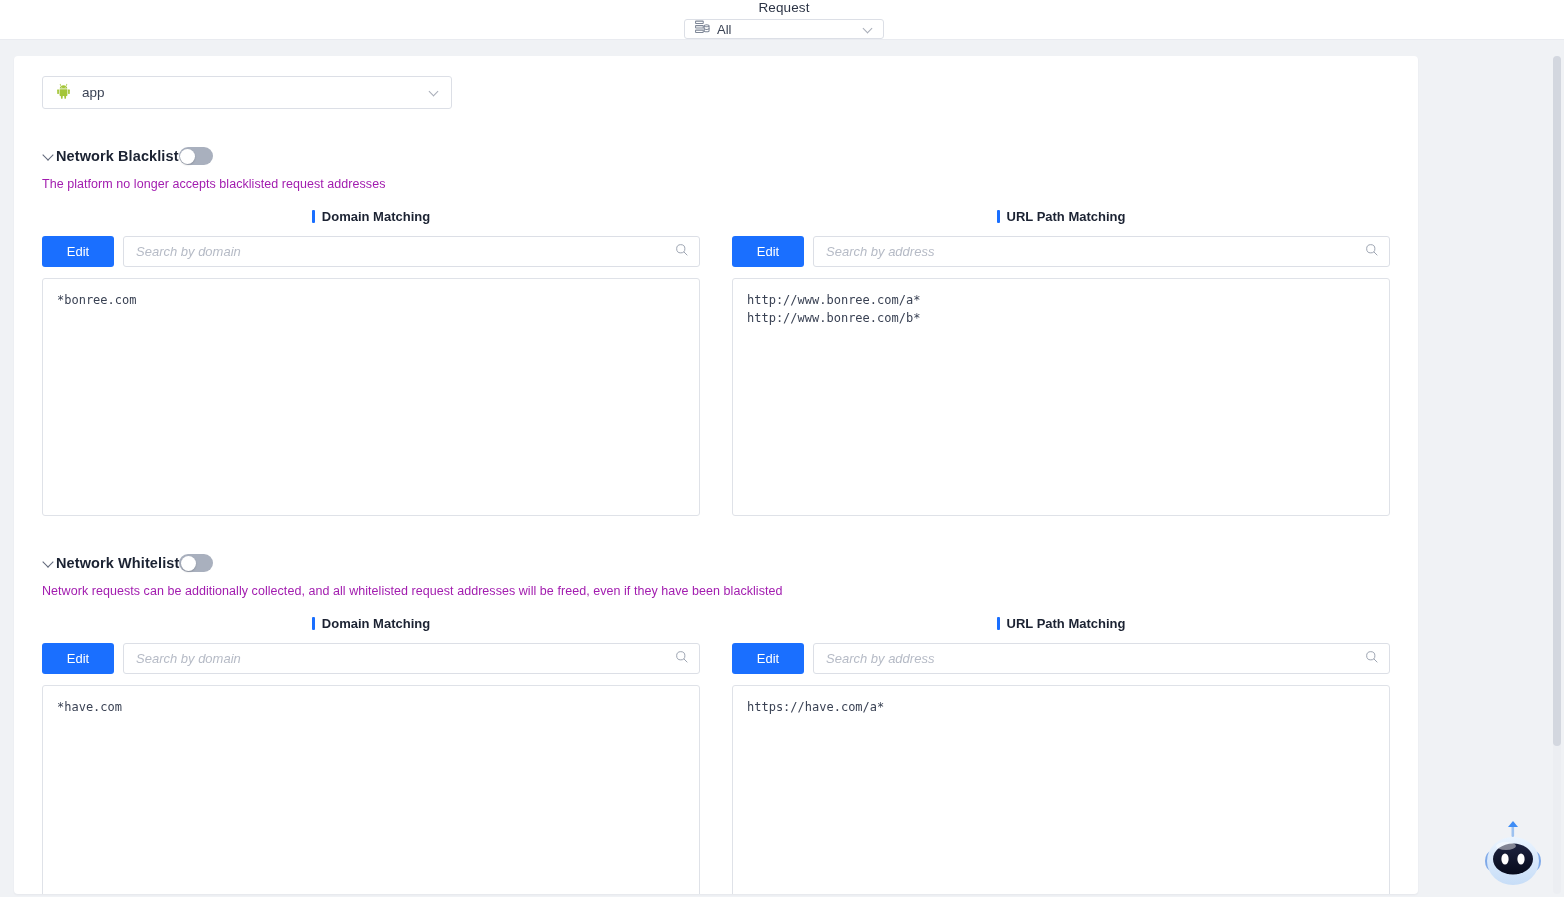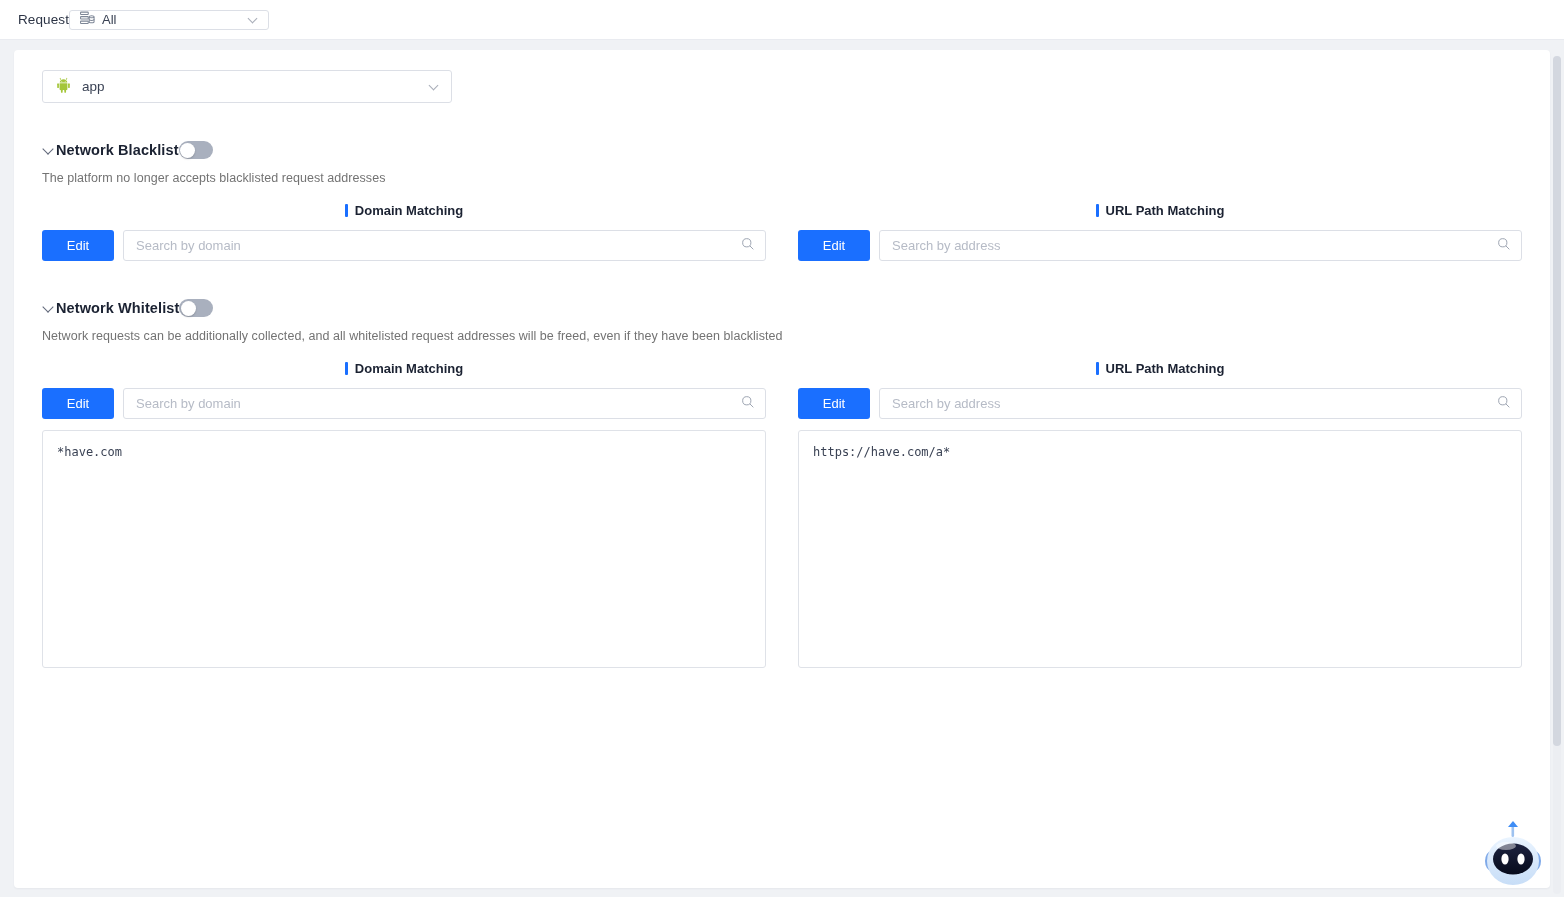--- a/index.html
+++ b/index.html
@@ -18,22 +18,24 @@
     position: relative;
   }
 
   
   .topbar {
     height: 40px;
     background: #ffffff;
     border-bottom: 1px solid #e9ebf0;
     display: flex;
     align-items: center;
+    justify-content: space-between;
     padding: 0 14px 0 18px;
     position: relative;
+    flex-direction: column;
   }
   .topbar-title {
     font-size: 13.5px;
     color: #2c3445;
     letter-spacing: .1px;
   }
 
   .scope-select {
     width: 200px;
     height: 20px;
@@ -63,22 +65,22 @@
     width: 6px; height: 6px;
     border-right: 1.4px solid #a8adb8;
     border-bottom: 1.4px solid #a8adb8;
     transform: rotate(45deg);
   }
 
   
   .card {
     position: absolute;
     left: 14px;
-    top: 50px;
-    width: 1536px;
+    top: 56px;
+    width: 1404px;
     height: 838px;
     background: #ffffff;
     border-radius: 4px;
     box-shadow: 0 1px 2px rgba(30,40,70,.05);
     overflow: hidden;
   }
   .card-inner {
     padding: 20px 28px 0 28px;
     position: relative;
     height: 100%;
@@ -137,21 +139,21 @@
     left: 1.5px; top: 1.5px;
     width: 15px; height: 15px;
     border-radius: 50%;
     background: #ffffff;
     box-shadow: 0 1px 2px rgba(0,0,0,.18);
   }
 
   .section-desc {
     margin-top: 12px;
     font-size: 12.5px;
-    color: #737373;
+    color: #a21caf;
     letter-spacing: .05px;
   }
 
   
   .cols {
     display: flex;
     gap: 32px;
     margin-top: 18px;
   }
   .col { width: 737px; }
@@ -204,20 +206,21 @@
     background: #fff;
   }
   .search-wrap input {
     flex: 1;
     border: none;
     outline: none;
     font-size: 13px;
     color: #404040;
     font-family: "Liberation Sans", sans-serif;
     background: transparent;
+    font-style: italic;
   }
   .search-wrap input::placeholder { color: #b6bbc6; }
 
   .list-box {
     margin-top: 11px;
     border: 1px solid #dfe2e8;
     border-radius: 3px;
     background: #fff;
     padding: 12px 14px;
     font-family: "DejaVu Sans Mono", "Liberation Mono", monospace;
@@ -330,38 +333,45 @@
           <div class="search-wrap">
             <input type="text" placeholder="Search by domain" style="">
             <span class="icon">
               <svg width="14" height="14" viewBox="0 0 16 16">
                 <circle cx="6.6" cy="6.6" r="4.7" fill="none" stroke="#9aa1af" stroke-width="1.1"></circle>
                 <line x1="10.1" y1="10.1" x2="14.1" y2="14.1" stroke="#9aa1af" stroke-width="1.1"></line>
               </svg>
             </span>
           </div>
         </div>
+        <div class="list-box tall">
+          <div class="entry">*bonree.com</div>
+        </div>
       </div>
 
       <div class="col">
         <div class="col-title">
           <span class="bar"></span>
           <span>URL Path Matching</span>
         </div>
         <div class="row-controls">
           <button class="edit-btn">Edit</button>
           <div class="search-wrap">
             <input type="text" placeholder="Search by address" style="">
             <span class="icon">
               <svg width="14" height="14" viewBox="0 0 16 16">
                 <circle cx="6.6" cy="6.6" r="4.7" fill="none" stroke="#9aa1af" stroke-width="1.1"></circle>
                 <line x1="10.1" y1="10.1" x2="14.1" y2="14.1" stroke="#9aa1af" stroke-width="1.1"></line>
               </svg>
             </span>
           </div>
+        </div>
+        <div class="list-box tall">
+          <div class="entry">http://www.bonree.com/a*</div>
+          <div class="entry">http://www.bonree.com/b*</div>
         </div>
       </div>
 
     </div>
 
     <div class="section-head">
       <span class="collapse-chev"></span>
       <span class="section-title">Network Whitelist</span>
       <span class="toggle">
           <span class="knob"></span>

